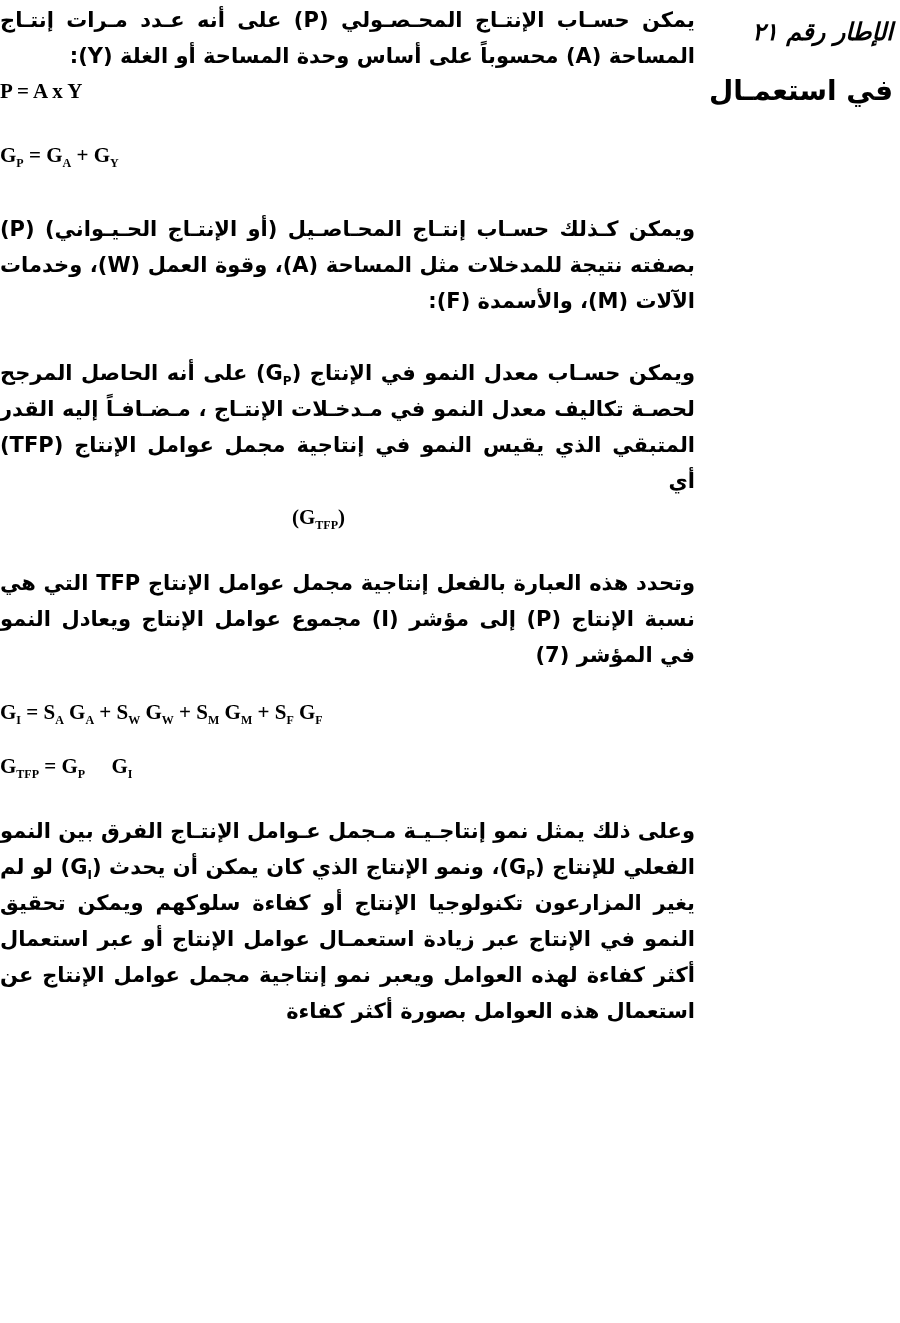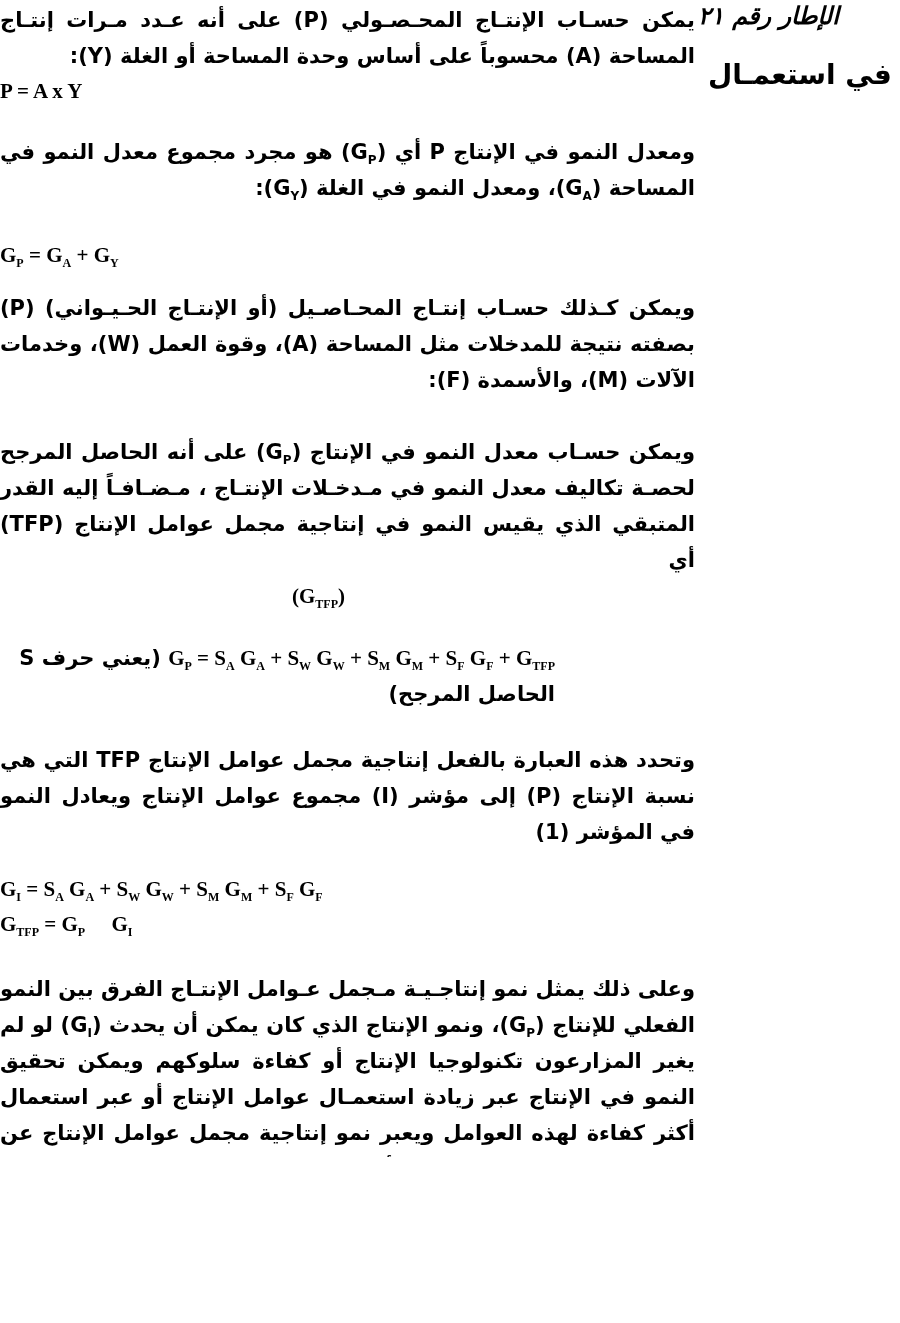--- a/index.html
+++ b/index.html
@@ -24,22 +24,22 @@
     font-family:"Liberation Serif",serif;font-weight:700;
     font-size:21px;line-height:36px;
   }
   .f4block{
     direction:rtl;text-align:right;margin-right:140px;
     font-size:21px;font-weight:700;line-height:36px;
   }
   .formula-inline{font-family:"Liberation Serif",serif;}
   sub{font-size:12px;line-height:0;}
   .sidebar{
-    position:absolute;top:0;right:7px;width:195px;
-    direction:rtl;text-align:left;
+    position:absolute;top:16px;right:7px;width:195px;
+    direction:rtl;text-align:right;
   }
   .box-label{
     font-size:24px;font-weight:700;font-style:italic;line-height:32px;letter-spacing:1px;
   }
   .section-title{font-size:28px;font-weight:700;line-height:34px;margin-left:10px;}
   .t1{margin-top:40px;}
   .t2{margin-top:26px;}
   .page-number{
     position:absolute;top:1280px;right:5px;
     font-size:30px;font-weight:700;direction:rtl;
@@ -49,41 +49,36 @@
 <body>
 
 <div class="page">
 
   <div class="main">
 
     <p class="para" style="margin-top:2px">يمكن حسـاب الإنتـاج المحـصـولي (P) على أنه عـدد مـرات إنتـاج المساحة (A) محسوباً على أساس وحدة المساحة أو الغلة (Y):</p>
 
     <div class="formula" style="margin-top:2px;margin-left:0;padding-left:0;margin-right:0;padding-right:95px">P = A x Y</div>
 
-    <p class="para" style="margin-top:28px">ومعدل النمو في الإنتاج P أي (G<sub>P</sub>) هو مجرد مجموع معدل النمو في المساحة (G<sub>A</sub>)، ومعدل النمو في الغلة (G<sub>Y</sub>):</p>
 
     <div class="formula" style="margin-top:34px;padding-right:75px">G<sub>P</sub> = G<sub>A</sub> + G<sub>Y</sub></div>
 
-    <p class="para" style="margin-top:20px">ويمكن كـذلك حسـاب إنتـاج المحـاصـيل (أو الإنتـاج الحـيـواني) (P) بصفته نتيجة للمدخلات مثل المساحة (A)، وقوة العمل (W)، وخدمات الآلات (M)، والأسمدة (F):</p>
+    <p class="para" style="margin-top:41px">ويمكن كـذلك حسـاب إنتـاج المحـاصـيل (أو الإنتـاج الحـيـواني) (P) بصفته نتيجة للمدخلات مثل المساحة (A)، وقوة العمل (W)، وخدمات الآلات (M)، والأسمدة (F):</p>
 
 
     <p class="para" style="margin-top:36px">ويمكن حسـاب معدل النمو في الإنتاج (G<sub>P</sub>) على أنه الحاصل المرجح لحصـة تكاليف معدل النمو في مـدخـلات الإنتـاج ، مـضـافـاً إليه القدر المتبقي الذي يقيس النمو في إنتاجية مجمل عوامل الإنتاج (TFP) أي</p>
 
     <div class="formula-tail">(G<sub>TFP</sub>)</div>
 
-    <div class="f4block" style="margin-top:26px">
-      <span class="formula-inline" dir="ltr">G<sub>P</sub> = S<sub>A</sub> G<sub>A</sub> + S<sub>W</sub> G<sub>W</sub> + S<sub>M</sub> G<sub>M</sub> + S<sub>F</sub> G<sub>F</sub> + G<sub>TFP</sub></span>
-      <span>(يعني حرف S الحاصل المرجح)</span>
-    </div>
 
-    <p class="para" style="margin-top:30px">وتحدد هذه العبارة بالفعل إنتاجية مجمل عوامل الإنتاج TFP التي هي نسبة الإنتاج (P) إلى مؤشر (I) مجموع عوامل الإنتاج ويعادل النمو في المؤشر (1)</p>
+    <p class="para" style="margin-top:30px">وتحدد هذه العبارة بالفعل إنتاجية مجمل عوامل الإنتاج TFP التي هي نسبة الإنتاج (P) إلى مؤشر (I) مجموع عوامل الإنتاج ويعادل النمو في المؤشر (7)</p>
 
     <div class="formula" style="margin-top:24px;padding-right:75px">G<sub>I</sub> = S<sub>A</sub> G<sub>A</sub> + S<sub>W</sub> G<sub>W</sub> + S<sub>M</sub> G<sub>M</sub> + S<sub>F</sub> G<sub>F</sub></div>
 
-    <div class="formula" style="margin-top:5px;padding-right:55px">G<sub>TFP</sub> = G<sub>P</sub>  G<sub>I</sub></div>
+    <div class="formula" style="margin-top:24px;padding-right:55px">G<sub>TFP</sub> = G<sub>P</sub>  G<sub>I</sub></div>
 
     <p class="para" style="margin-top:32px">وعلى ذلك يمثل نمو إنتاجـيـة مـجمل عـوامل الإنتـاج الفرق بين النمو الفعلي للإنتاج (G<sub>P</sub>)، ونمو الإنتاج الذي كان يمكن أن يحدث (G<sub>I</sub>) لو لم يغير المزارعون تكنولوجيا الإنتاج أو كفاءة سلوكهم ويمكن تحقيق النمو في الإنتاج عبر زيادة استعمـال عوامل الإنتاج أو عبر استعمال أكثر كفاءة لهذه العوامل ويعبر نمو إنتاجية مجمل عوامل الإنتاج عن استعمال هذه العوامل بصورة أكثر كفاءة</p>
 
   </div>
 
   <div class="sidebar">
     <div class="box-label">الإطار رقم ٢١</div>
     <div class="section-title t2">في استعمـال</div>
   </div>
 

